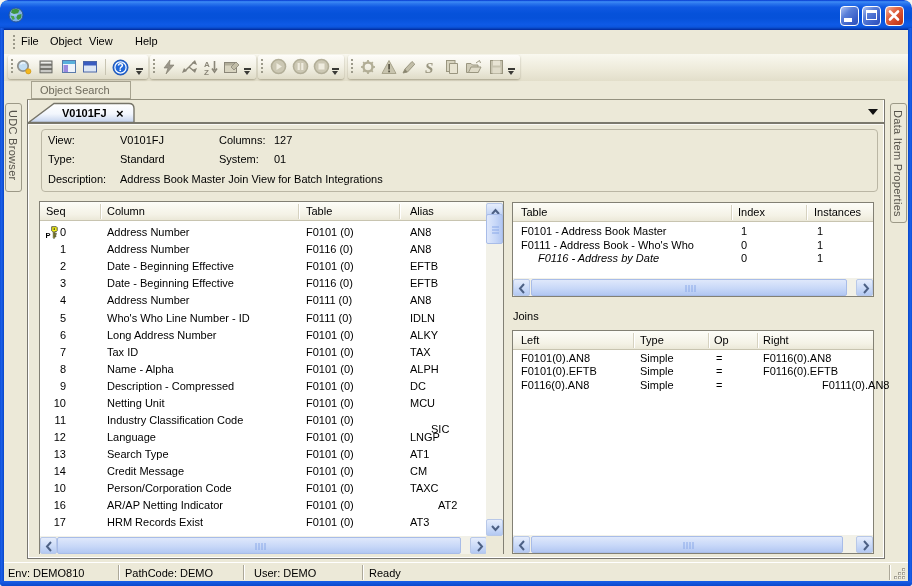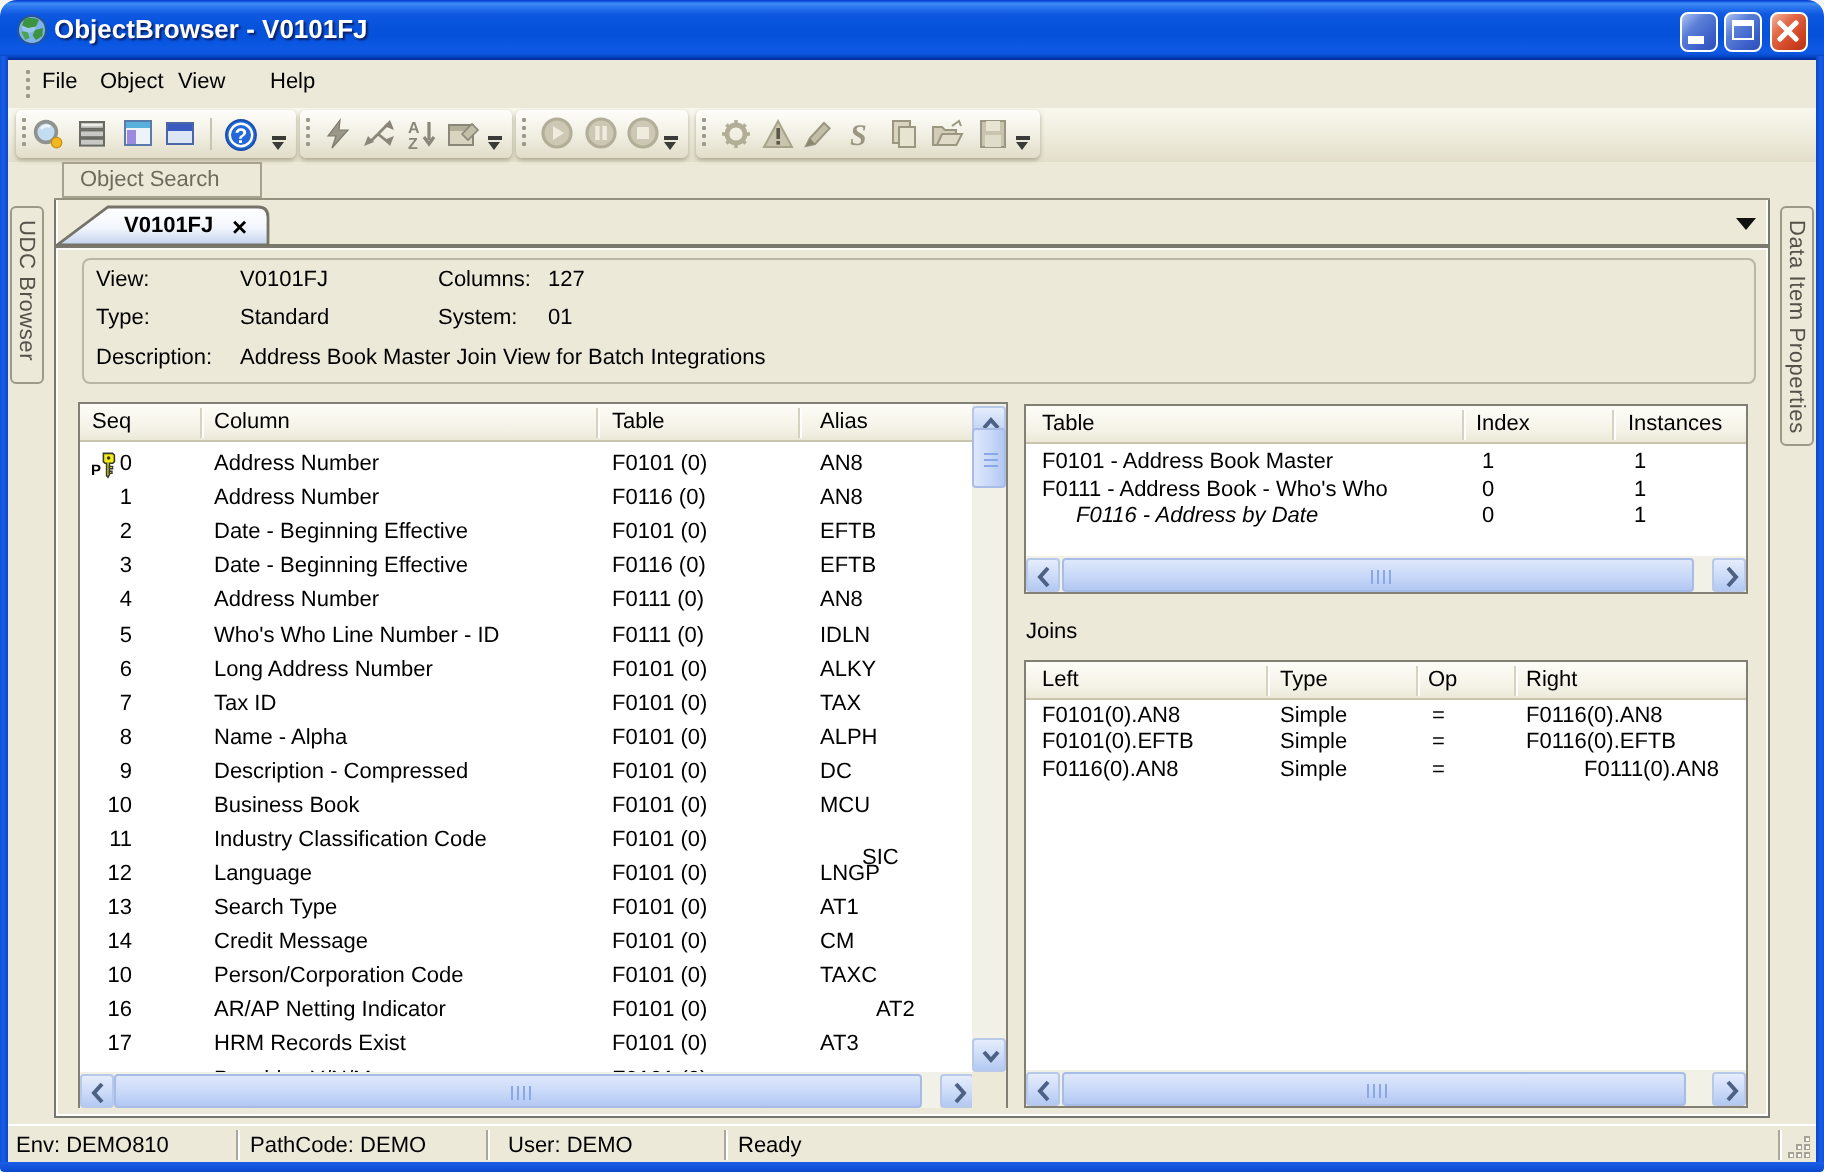--- a/index.html
+++ b/index.html
@@ -72,21 +72,20 @@
 <div id="win">
 
   <div id="title" class="abs">
     <svg class="abs" style="left:8px;top:7px" width="16" height="16" viewBox="0 0 16 16">
       <circle cx="8" cy="8" r="7" fill="#7fb2e8" stroke="#2a5590" stroke-width="1"></circle>
       <circle cx="6.5" cy="6" r="3.5" fill="#a8d0f0" opacity=".7"></circle>
       <path d="M4 2.6 C6 1.8,9.5 1.8,11.5 3 L10 6.2 L6 7 L3 5.8 Z" fill="#3d9440"></path>
       <path d="M9.5 8 L13.5 7 L13.2 11 L10 13 L8.3 10.8 Z" fill="#3d9440"></path>
       <path d="M2.6 8.8 L5.8 9 L6.8 12 L4.6 13 Z" fill="#4aa44c"></path>
     </svg>
-    <div class="txt">ObjectBrowser - V0101FJ</div>
     <div class="tbtn" id="bmin">
         <i></i>
       </div>
     <div class="tbtn" id="bmax">
         <i></i>
       </div>
     <div class="tbtn" id="bclose">
         <i><svg width="16" height="17">
             <path d="M4 4.5 L12 12.5 M12 4.5 L4 12.5" stroke="#fff" stroke-width="2.6" stroke-linecap="round"></path>
           </svg></i>
@@ -355,21 +354,21 @@
       <div class="cell" style="left:370px;top:143.6px;">TAX</div>
       <div class="cell" style="right:420px;top:160.7px;">8</div>
       <div class="cell" style="left:67px;top:160.7px;">Name - Alpha</div>
       <div class="cell" style="left:266px;top:160.7px;">F0101 (0)</div>
       <div class="cell" style="left:370px;top:160.7px;">ALPH</div>
       <div class="cell" style="right:420px;top:177.7px;">9</div>
       <div class="cell" style="left:67px;top:177.7px;">Description - Compressed</div>
       <div class="cell" style="left:266px;top:177.7px;">F0101 (0)</div>
       <div class="cell" style="left:370px;top:177.7px;">DC</div>
       <div class="cell" style="right:420px;top:194.8px;">10</div>
-      <div class="cell" style="left:67px;top:194.8px;">Business Book</div>
+      <div class="cell" style="left:67px;top:194.8px;">Netting Unit</div>
       <div class="cell" style="left:266px;top:194.8px;">F0101 (0)</div>
       <div class="cell" style="left:370px;top:194.8px;">MCU</div>
       <div class="cell" style="right:420px;top:211.9px;">11</div>
       <div class="cell" style="left:67px;top:211.9px;">Industry Classification Code</div>
       <div class="cell" style="left:266px;top:211.9px;">F0101 (0)</div>
       <div class="cell" style="left:370px;top:221px;margin-left:21px;">SIC</div>
       <div class="cell" style="right:420px;top:228.9px;">12</div>
       <div class="cell" style="left:67px;top:228.9px;">Language</div>
       <div class="cell" style="left:266px;top:228.9px;">F0101 (0)</div>
       <div class="cell" style="left:370px;top:228.9px;">LNGP</div>
@@ -448,21 +447,21 @@
     <div class="cell" style="left:127px;top:20.5px;">Simple</div>
     <div class="cell" style="left:203px;top:20.5px;">=</div>
     <div class="cell" style="left:250px;top:20.5px;">F0116(0).AN8</div>
     <div class="cell" style="left:8px;top:34px;">F0101(0).EFTB</div>
     <div class="cell" style="left:127px;top:34px;">Simple</div>
     <div class="cell" style="left:203px;top:34px;">=</div>
     <div class="cell" style="left:250px;top:34px;">F0116(0).EFTB</div>
     <div class="cell" style="left:8px;top:47.5px;">F0116(0).AN8</div>
     <div class="cell" style="left:127px;top:47.5px;">Simple</div>
     <div class="cell" style="left:203px;top:47.5px;">=</div>
-    <div class="cell" style="left:236px;top:47.5px;padding-left:43px;">F0111(0).AN8</div>
+    <div class="cell" style="left:266px;top:47.5px;padding-left:43px;">F0111(0).AN8</div>
     <div class="sb-track" style="left:0;top:204px;width:360px;height:18px;"></div>
     <div class="sb-btn" style="left:0px;top:205px;width:17px;height:17px;"><svg width="17" height="17">
           <path d="M10 4 L6 8.5 L10 13" fill="none" stroke="#4d6185" stroke-width="2"></path>
         </svg></div>
     <div class="sb-thumbh" style="left:18px;top:205px;width:312px;height:17px;"><svg width="312" height="17">
           <g stroke="#89a8e8" stroke-width="1">
             <line x1="152" y1="5" x2="152" y2="12"></line>
             <line x1="155" y1="5" x2="155" y2="12"></line>
             <line x1="158" y1="5" x2="158" y2="12"></line>
             <line x1="161" y1="5" x2="161" y2="12"></line>

